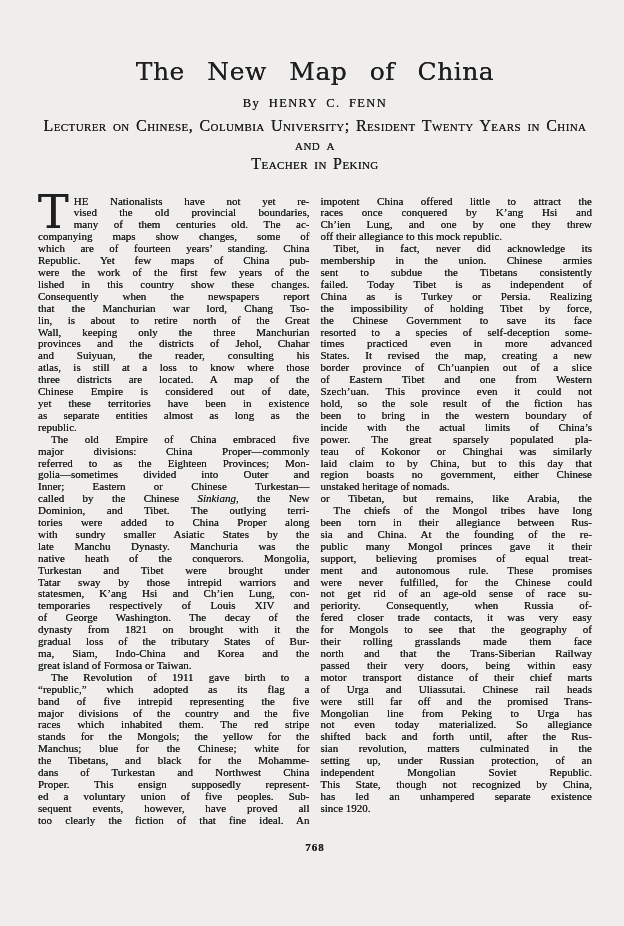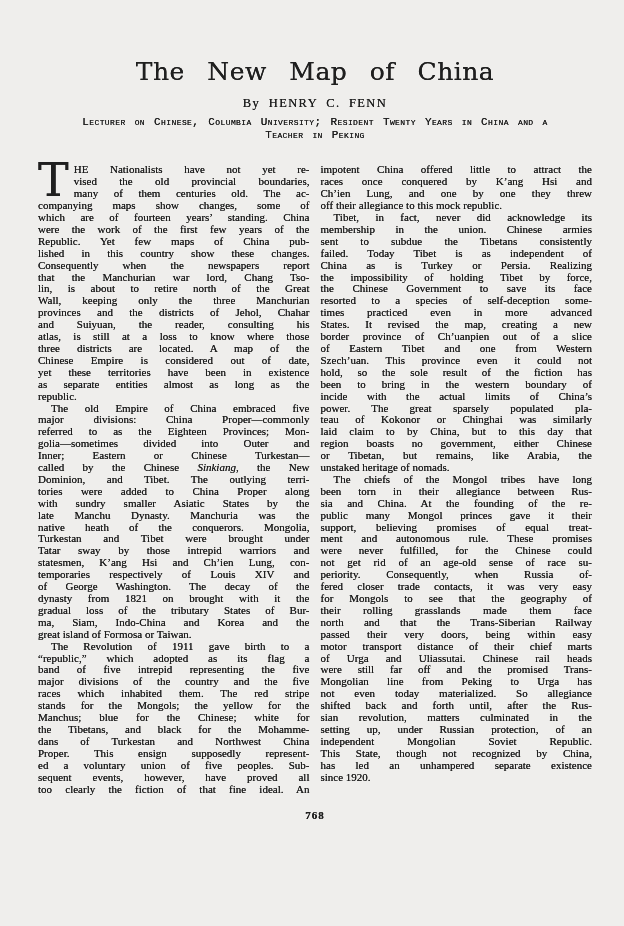--- a/index.html
+++ b/index.html
@@ -29,26 +29,25 @@
     text-align:center;
     font-size:12.5px;
     letter-spacing:1.4px;
     word-spacing:4px;
     text-shadow:0 0 .3px currentColor;
   }
   .credit{
     margin-top:5px;
     text-align:center;
     font-variant:small-caps;
-    font-size:11px;
+    font-size:16px;
     letter-spacing:.4px;
     word-spacing:2px;
     line-height:1.2;
     text-shadow:0 0 .3px currentColor;
-    font-family:Liberation Mono, monospace;
   }
   .body{
     display:flex;
     gap:11px;
     margin-top:22px;
   }
   .col{width:272px;}
   .para{margin:0;}
   .line{
     font-size:11px;
@@ -91,22 +90,22 @@
   </div>
   <div class="body">
     <div class="col">
         <div class="para">
           <span class="dropcap">T</span>
           <div class="line">HE Nationalists have not yet re-</div>
           <div class="line">vised the old provincial boundaries,</div>
           <div class="line">many of them centuries old. The ac-</div>
           <div class="line">companying maps show changes, some of</div>
           <div class="line">which are of fourteen years’ standing. China</div>
+          <div class="line">Republic. Yet few maps of China pub-</div>
           <div class="line">were the work of the first few years of the</div>
-          <div class="line">Republic. Yet few maps of China pub-</div>
           <div class="line">lished in this country show these changes.</div>
           <div class="line">Consequently when the newspapers report</div>
           <div class="line">that the Manchurian war lord, Chang Tso-</div>
           <div class="line">lin, is about to retire north of the Great</div>
           <div class="line">Wall, keeping only the three Manchurian</div>
           <div class="line">provinces and the districts of Jehol, Chahar</div>
           <div class="line">and Suiyuan, the reader, consulting his</div>
           <div class="line">atlas, is still at a loss to know where those</div>
           <div class="line">three districts are located. A map of the</div>
           <div class="line">Chinese Empire is considered out of date,</div>
@@ -173,22 +172,22 @@
           <div class="line">border province of Ch’uanpien out of a slice</div>
           <div class="line">of Eastern Tibet and one from Western</div>
           <div class="line">Szech’uan. This province even it could not</div>
           <div class="line">hold, so the sole result of the fiction has</div>
           <div class="line">been to bring in the western boundary of</div>
           <div class="line">incide with the actual limits of China’s</div>
           <div class="line">power. The great sparsely populated pla-</div>
           <div class="line">teau of Kokonor or Chinghai was similarly</div>
           <div class="line">laid claim to by China, but to this day that</div>
           <div class="line">region boasts no government, either Chinese</div>
+          <div class="line lastline">unstaked heritage of nomads.</div>
           <div class="line">or Tibetan, but remains, like Arabia, the</div>
-          <div class="line lastline">unstaked heritage of nomads.</div>
         </div>
         <div class="para">
           <div class="line indent">The chiefs of the Mongol tribes have long</div>
           <div class="line">been torn in their allegiance between Rus-</div>
           <div class="line">sia and China. At the founding of the re-</div>
           <div class="line">public many Mongol princes gave it their</div>
           <div class="line">support, believing promises of equal treat-</div>
           <div class="line">ment and autonomous rule. These promises</div>
           <div class="line">were never fulfilled, for the Chinese could</div>
           <div class="line">not get rid of an age-old sense of race su-</div>

